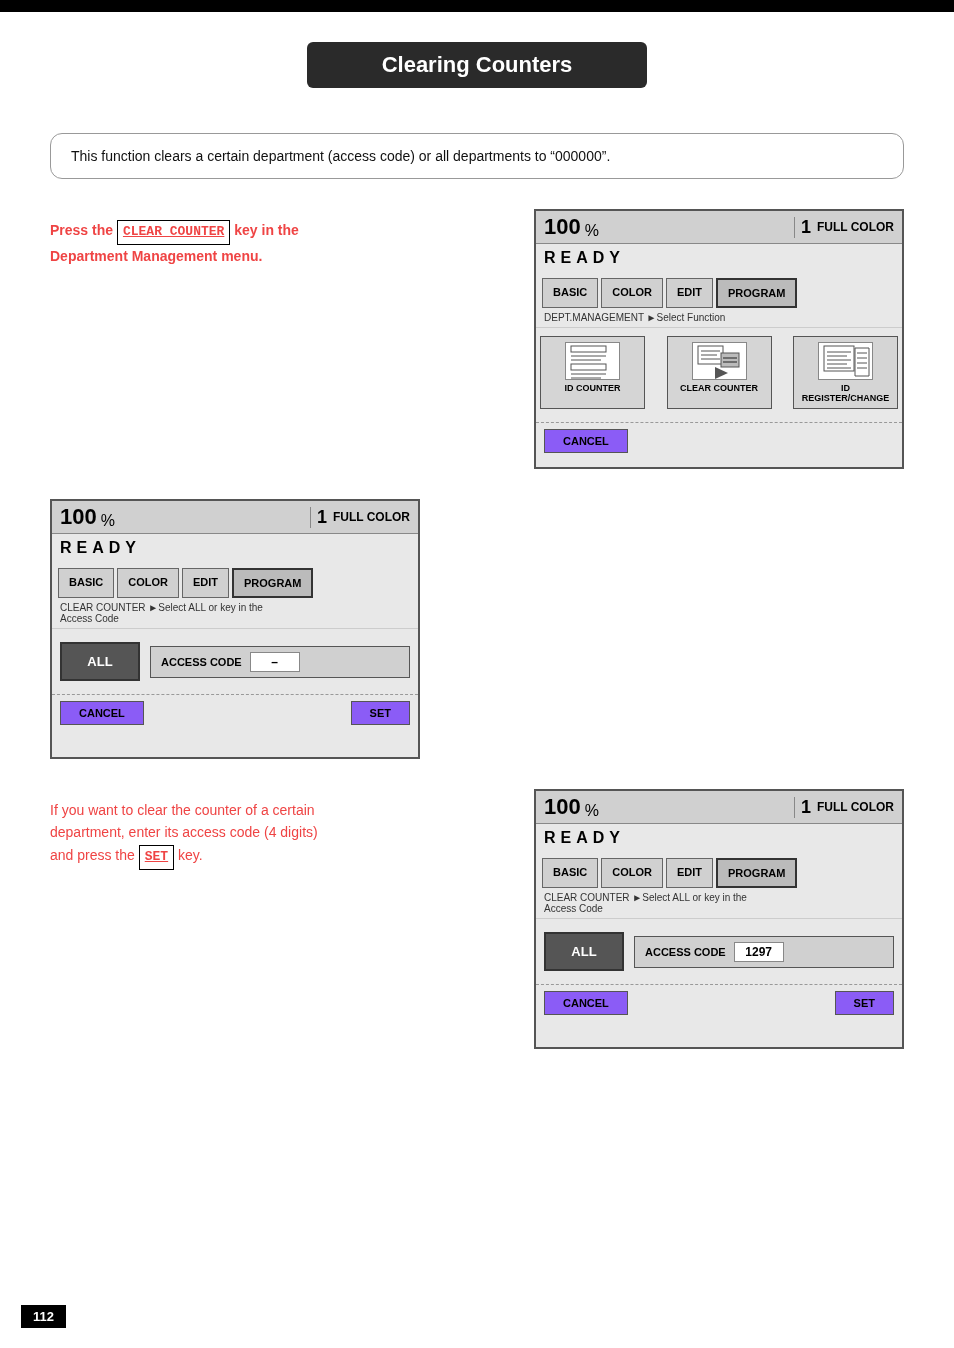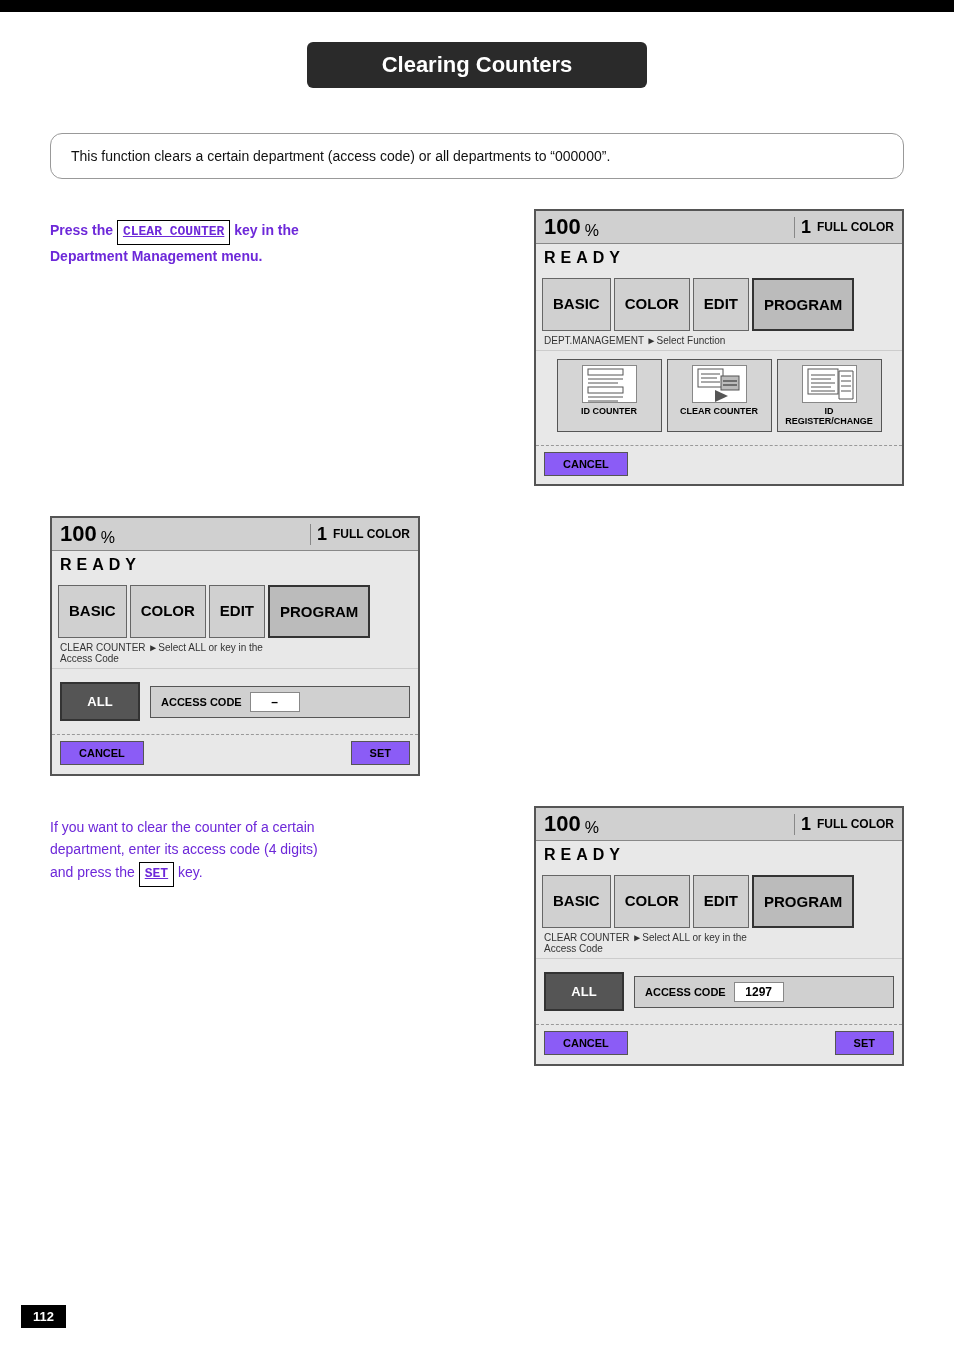--- a/index.html
+++ b/index.html
@@ -52,21 +52,21 @@
       display: flex;
       align-items: flex-start;
       margin-bottom: 30px;
       gap: 30px;
     }
 
     .step-text {
       flex: 1;
       font-size: 14px;
       line-height: 1.6;
-      color: #6d28d9;
+      color: #ef4444;
       padding-top: 10px;
     }
 
     .step-text .key-box {
       display: inline-block;
       border: 1.5px solid #000;
       padding: 1px 5px;
       font-weight: bold;
       font-size: 13px;
       text-decoration: underline;
@@ -91,22 +91,22 @@
     
     .screen-tabs {
       display: flex;
       padding: 6px 6px 0 6px;
       gap: 3px;
       background: #e8e8e8;
     }
 
     .screen-tab {
       border: 1.5px solid #666;
-      padding: 16px 10px;
-      font-size: 15px;
+      padding: 7px 10px;
+      font-size: 11px;
       font-weight: bold;
       background: #d0d0d0;
       font-family: Arial, sans-serif;
     }
 
     .screen-tab.program {
       border: 2px solid #333;
       background: #bbb;
     }
 
@@ -116,21 +116,21 @@
       font-size: 10px;
       font-family: Arial, sans-serif;
       color: #333;
       border-bottom: 1px solid #ccc;
     }
 
     
     .icon-buttons-row {
       display: flex;
       gap: 5px;
-      justify-content: center;
+      justify-content: space-between;
       padding: 8px 4px;
     }
 
     .icon-btn {
       border: 1.5px solid #555;
       background: #d5d5d5;
       padding: 5px 6px;
       text-align: center;
       width: 105px;
       font-size: 9px;

